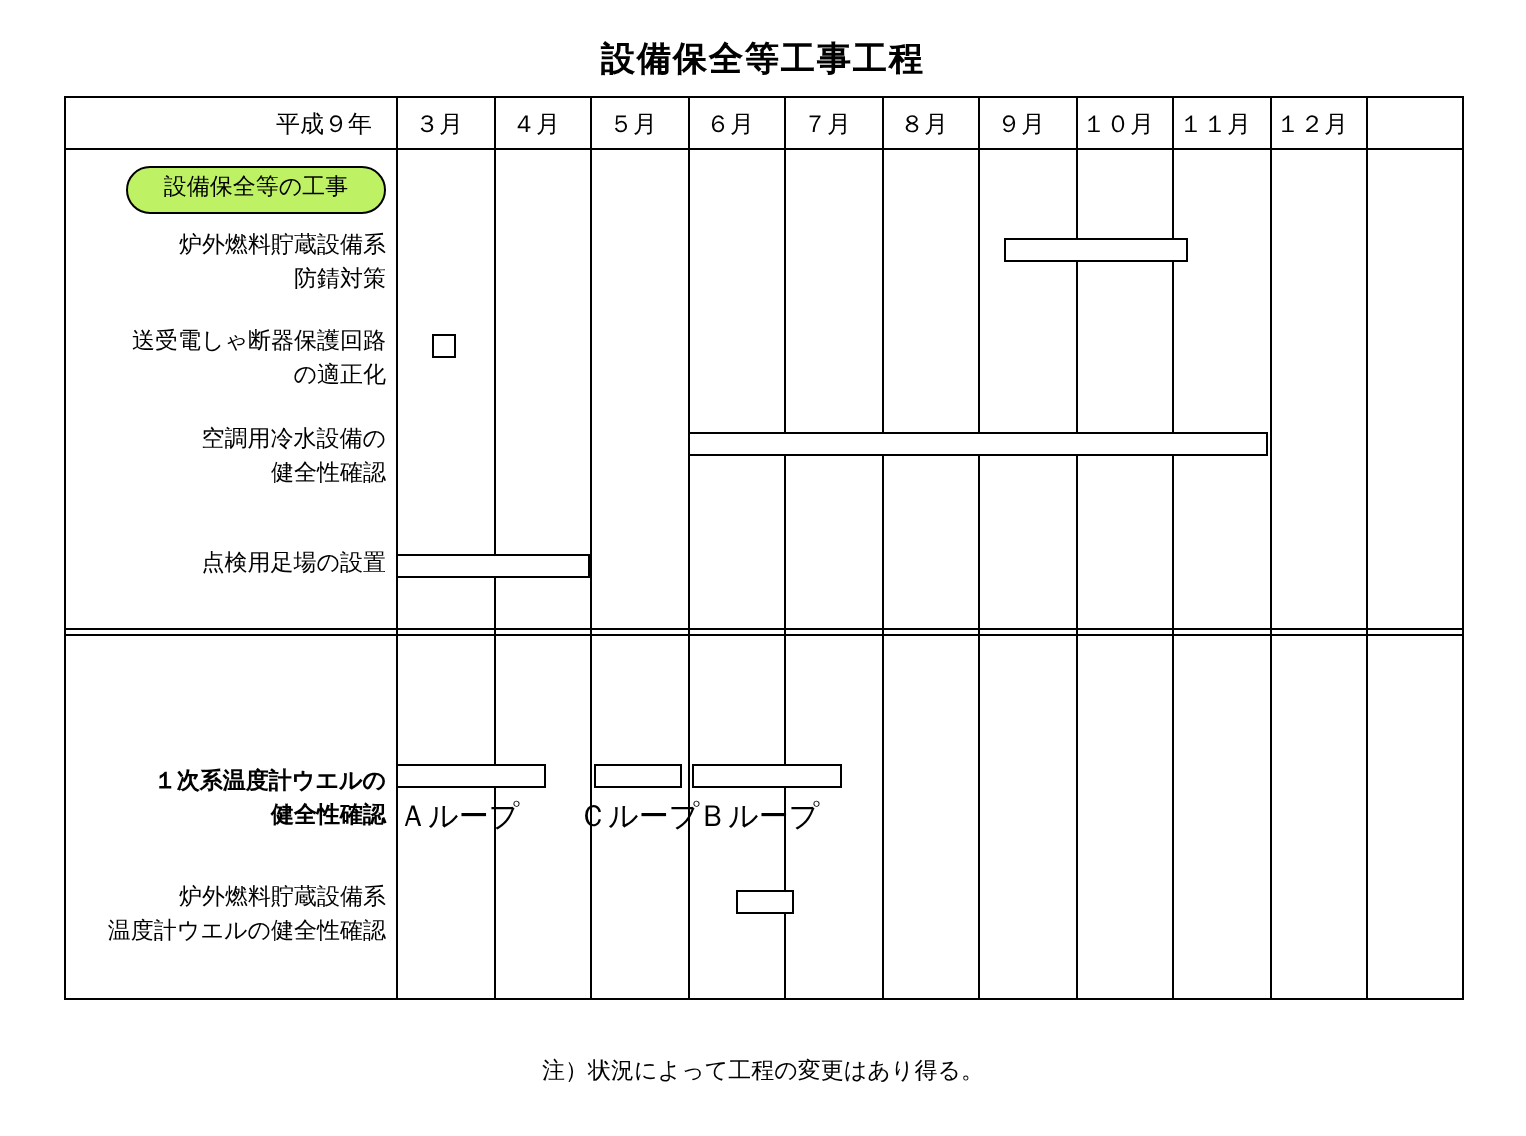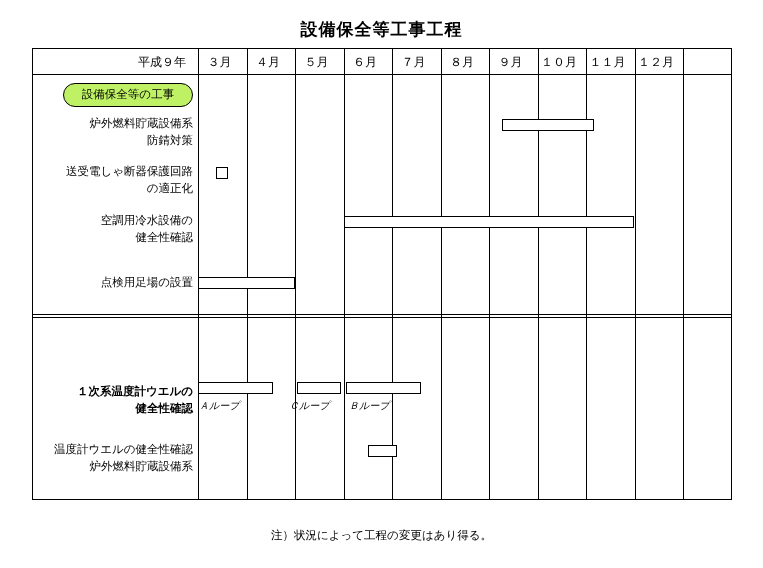--- a/index.html
+++ b/index.html
@@ -131,22 +131,21 @@
   .bar {
     position: absolute;
     background: #ffffff;
     border: 1px solid #000;
     box-sizing: border-box;
     height: 12px;
   }
 
   .bar-note {
     position: absolute;
-    font-size: 10px;
-    font-style: italic;
+    font-size: 15px;
   }
 
   
   #footnote {
     position: absolute;
     left: 0;
     top: 528px;
     width: 763px;
     text-align: center;
     font-size: 11.5px;
@@ -224,22 +223,22 @@
     </div>
     <div class="bar" style="left:165px; top:333px; width:75px;"></div>
     <div class="bar" style="left:264px; top:333px; width:44px;"></div>
     <div class="bar" style="left:313px; top:333px; width:75px;"></div>
 
     <div class="bar-note" style="left:166px; top:350px;">Ａループ</div>
     <div class="bar-note" style="left:256px; top:350px;text-align:center;">Ｃループ</div>
     <div class="bar-note" style="left:316px; top:350px;">Ｂループ</div>
 
     <div class="task-label" style="left:2px; top:392px; width:158px;">
+      <div>炉外燃料貯蔵設備系</div>
       <div>温度計ウエルの健全性確認</div>
-      <div>炉外燃料貯蔵設備系</div>
     </div>
     <div class="bar" style="left:335px; top:396px; width:29px;"></div>
 
   </div>
 
   <div id="footnote">注）状況によって工程の変更はあり得る。</div>
 
 </div>
 
 </body></html>

